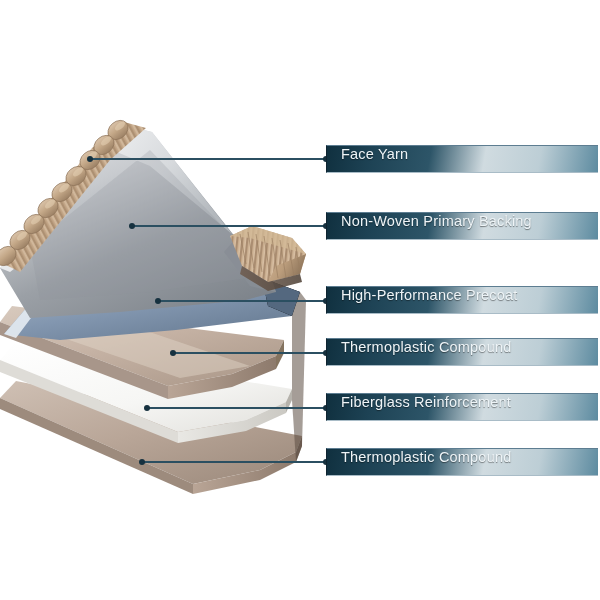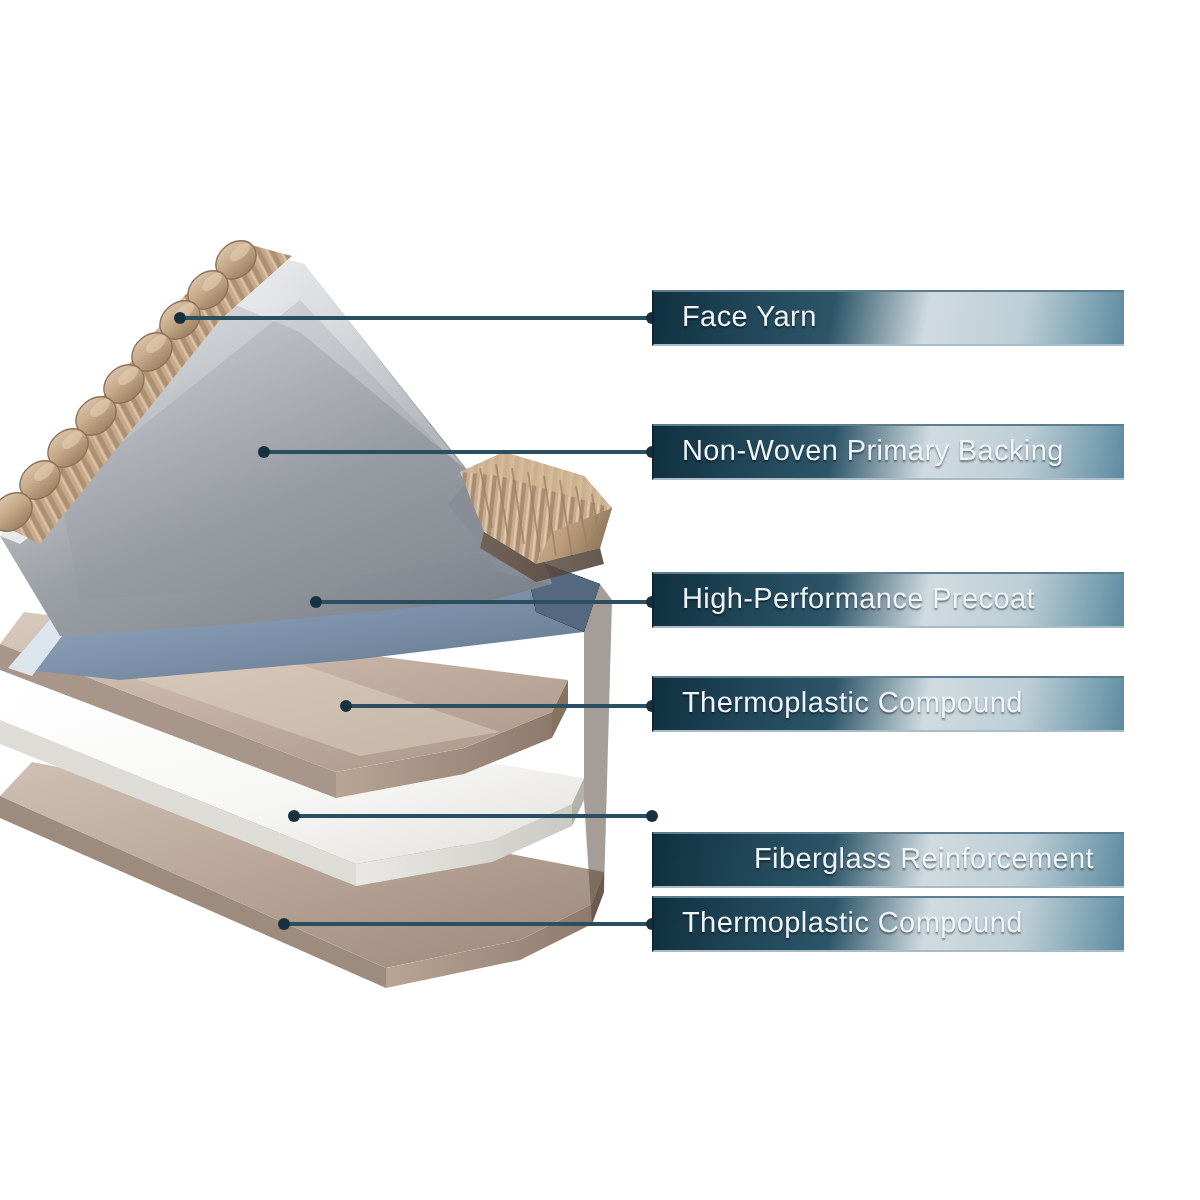--- a/index.html
+++ b/index.html
@@ -26,25 +26,24 @@
     top: 0;
     width: 600px;
     height: 600px;
     pointer-events: none;
   }
 
   
   .callout {
     position: absolute;
     left: 326px;
-    width: 236px;
+    width: 272px;
     height: 28px;
     box-sizing: border-box;
     display: flex;
-    align-items: center;
     border-top: 1px solid #5d7d91;
     border-bottom: 1px solid #a9bcc7;
     border-left: 1px solid #0f2430;
     background: linear-gradient(100deg,
                 #10303f 0%,
                 #1d4254 16%,
                 #2d5568 38%,
                 #44708440 58%,
                 #4f7d9160 78%,
                 #5d8ba0 100%);
@@ -55,21 +54,21 @@
     letter-spacing: .2px;
     padding-left: 14px;
     white-space: nowrap;
     text-shadow: 0 1px 1px rgba(0,0,0,.45);
   }
 
   .bar-1 { top: 145px; }
   .bar-2 { top: 212px; }
   .bar-3 { top: 286px; }
   .bar-4 { top: 338px; }
-  .bar-5 { top: 416px; padding-left: 36px; }
+  .bar-5 { top: 393px; }
   .bar-6 { top: 448px; }
 
   
   .leader {
     position: absolute;
     height: 1.5px;
     background: #2b4f61;
   }
   .leader::before,
   .leader::after {

